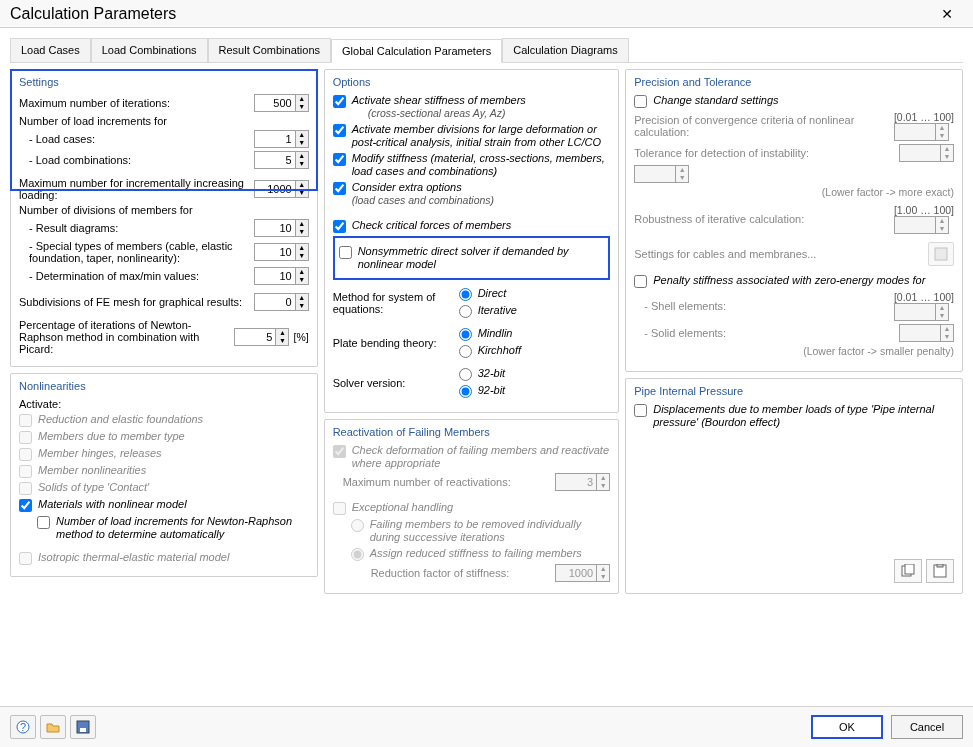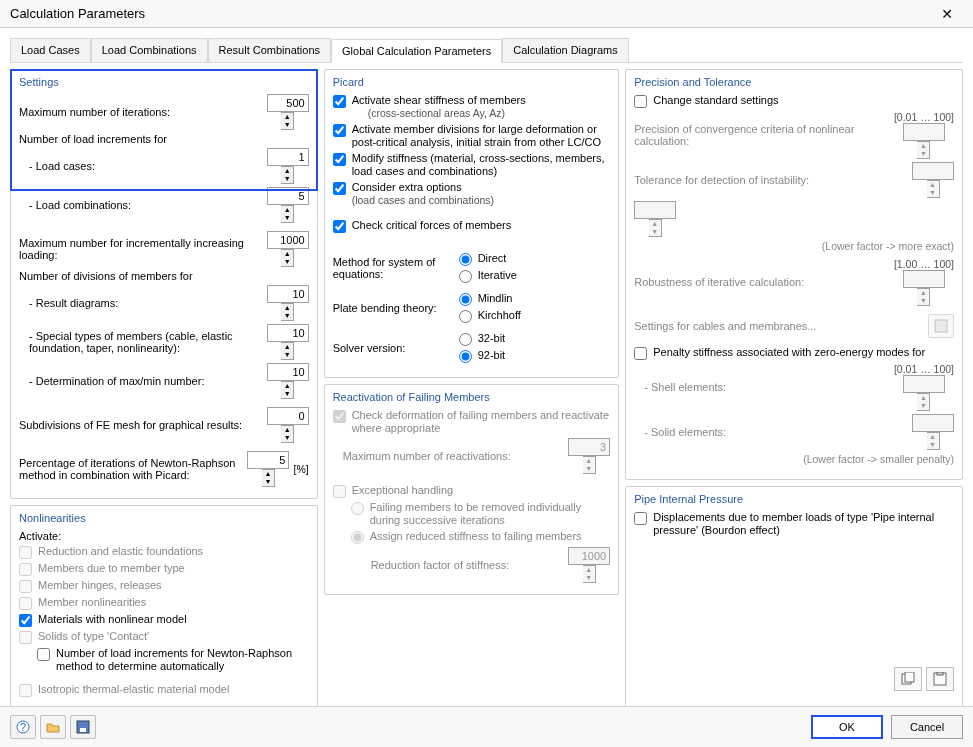--- a/index.html
+++ b/index.html
@@ -1,39 +1,39 @@
 <!DOCTYPE html>
 <html><head>
 <meta charset="utf-8">
 <style>
 * { box-sizing: border-box; margin: 0; padding: 0; font-family: "Segoe UI", Tahoma, sans-serif; font-size: 11px; }
 body { background: #fff; color: #000; width: 973px; height: 747px; overflow: hidden; }
 .titlebar { display: flex; align-items: center; justify-content: space-between; height: 28px; padding: 0 8px 0 10px; border-bottom: 1px solid #d0d0d0; background: #f8f8f8; }
-.titlebar .title { font-size: 13px; }
+.titlebar .title { font-size: 16px; }
 .close-btn { width: 36px; height: 22px; display: flex; align-items:center; justify-content:center; font-size: 14px; cursor: pointer; }
 .tabs { display: flex; padding: 10px 10px 0 10px; }
 .tab { padding: 5px 10px; border: 1px solid #d8d8d8; border-bottom:none; background:#f3f3f3; cursor:pointer; margin-right:0px; }
 .tab.active { background:#fff; border-bottom:1px solid #fff; position:relative; top:1px; font-weight:normal; }
 .tabrow-border { border-bottom:1px solid #d8d8d8; margin: 0 10px; }
 .cols { display:flex; gap:6px; padding: 6px 10px 0 10px; }
 .col { flex:1; display:flex; flex-direction:column; gap:6px; }
 .group { border:1px solid #d0d0d0; border-radius:2px; padding:6px 8px 8px 8px; background:#fff; }
 .group-title { color:#2a5a9e; font-weight:normal; margin-bottom:6px; font-size:11px; }
 .row { display:flex; align-items:center; justify-content:space-between; margin:3px 0; gap:4px; }
 .row .lbl { flex:1; }
 .sub { padding-left:10px; }
-.spinner { display:flex; align-items:center;flex-direction:column; }
+.spinner { display:flex; align-items:flex-start; }
 .spinner input { width:42px; height:18px; text-align:right; padding-right:3px; border:1px solid #a0a0a0; }
 .spinner .btns { display:flex; flex-direction:column; border:1px solid #a0a0a0; border-left:none; }
 .spinner .btns span { width:12px; height:8px; font-size:7px; line-height:7px; text-align:center; background:#f0f0f0; cursor:pointer; }
 .spinner.dis input, .spinner.dis .btns span { background:#f5f5f5; color:#999; }
 .chk { display:flex; align-items:flex-start; gap:6px; margin:3px 0; }
 .chk input[type=checkbox], .chk input[type=radio] { margin-top:1px; }
 .chk.dis { color:#888; }
-.chk label { line-height:13px; }
+.chk label { line-height:13px;font-style:italic; }
 .section-sub { margin-left:18px; color:#555; font-size:10.5px; }
 .hl-box { border:2px solid #2050e8; padding:4px; margin:2px 0; }
 .radio-col { margin-left:2px; }
 .small-note { color:#888; font-size:10.5px; text-align:right; margin:2px 0 6px 0; }
 .range-hint { color:#555; font-size:10.5px; text-align:right; }
 .bottombar { position:absolute; bottom:0; left:0; right:0; display:flex; align-items:center; justify-content:space-between; padding:8px 10px; border-top:1px solid #d0d0d0; background:#f8f8f8; }
 .left-icons { display:flex; gap:4px; }
 .icon-btn { width:26px; height:24px; border:1px solid #c0c0c0; background:#f4f4f4; display:flex; align-items:center; justify-content:center; cursor:pointer; border-radius:2px; }
 .btns-right { display:flex; gap:8px; }
 .btn { min-width:72px; height:24px; border:1px solid #9a9a9a; background:#f4f4f4; cursor:pointer; }
@@ -132,21 +132,21 @@
         <span class="lbl">- Special types of members (cable, elastic foundation, taper, nonlinearity):</span>
         <span class="spinner">
             <input value="10" style="">
             <span class="btns">
               <span>▲</span>
               <span>▼</span>
             </span>
           </span>
       </div>
       <div class="row sub">
-        <span class="lbl">- Determination of max/min number:</span>
+        <span class="lbl">- Determination of max/min values:</span>
         <span class="spinner">
             <input value="10" style="">
             <span class="btns">
               <span>▲</span>
               <span>▼</span>
             </span>
           </span>
       </div>
 
       <div class="row" style="margin-top:8px">
@@ -189,42 +189,42 @@
           <label>Members due to member type</label>
         </div>
       <div class="chk dis">
           <input type="checkbox" disabled="" style="">
           <label>Member hinges, releases</label>
         </div>
       <div class="chk dis">
           <input type="checkbox" disabled="" style="">
           <label>Member nonlinearities</label>
         </div>
+      <div class="chk dis">
+          <input type="checkbox" disabled="" style="">
+          <label>Solids of type 'Contact'</label>
+        </div>
       <div class="chk">
           <input type="checkbox" checked="" style="">
           <label>Materials with nonlinear model</label>
-        </div>
-      <div class="chk dis">
-          <input type="checkbox" disabled="" style="">
-          <label>Solids of type 'Contact'</label>
         </div>
       <div class="chk" style="margin-left:18px">
           <input type="checkbox" style="">
           <label>Number of load increments for Newton-Raphson method to determine automatically</label>
         </div>
       <div class="chk dis" style="margin-top:10px">
           <input type="checkbox" disabled="" style="">
           <label>Isotropic thermal-elastic material model</label>
         </div>
     </div>
   </div>
 
   <div class="col" style="flex:0.98">
     <div class="group">
-      <div class="group-title">Picard</div>
+      <div class="group-title">Options</div>
       <div class="chk">
           <input type="checkbox" checked="" style="">
           <label><span>Activate shear stiffness of members</span><br><span class="section-sub" style="margin-left:16px">(cross-sectional areas Ay, Az)</span></label>
         </div>
       <div class="chk">
           <input type="checkbox" checked="" style="">
           <label>Activate member divisions for large deformation or post-critical analysis, initial strain from other LC/CO</label>
         </div>
       <div class="chk">
           <input type="checkbox" checked="" style="">
@@ -232,22 +232,28 @@
         </div>
       <div class="chk">
           <input type="checkbox" checked="" style="">
           <label><span>Consider extra options</span><br><span class="section-sub" style="margin-left:0">(load cases and combinations)</span></label>
         </div>
       <div class="chk" style="margin-top:12px">
           <input type="checkbox" checked="" style="">
           <label>Check critical forces of members</label>
         </div>
 
-
-      <div class="row" style="margin-top:16px">
+      <div class="hl-box">
+        <div class="chk">
+            <input type="checkbox" style="">
+            <label>Nonsymmetric direct solver if demanded by nonlinear model</label>
+          </div>
+      </div>
+
+      <div class="row" style="margin-top:4px">
         <span class="lbl" style="flex:0 0 120px">Method for system of equations:</span>
         <div class="radio-col" style="flex:1">
           <div class="chk">
               <input type="radio" name="meth" checked="" style="">
               <label>Direct</label>
             </div>
           <div class="chk">
               <input type="radio" name="meth" style="">
               <label>Iterative</label>
             </div>

